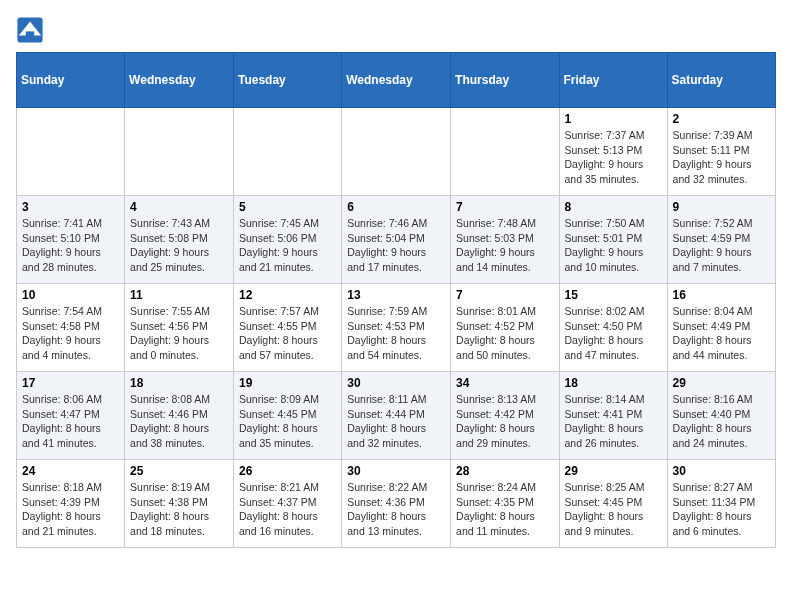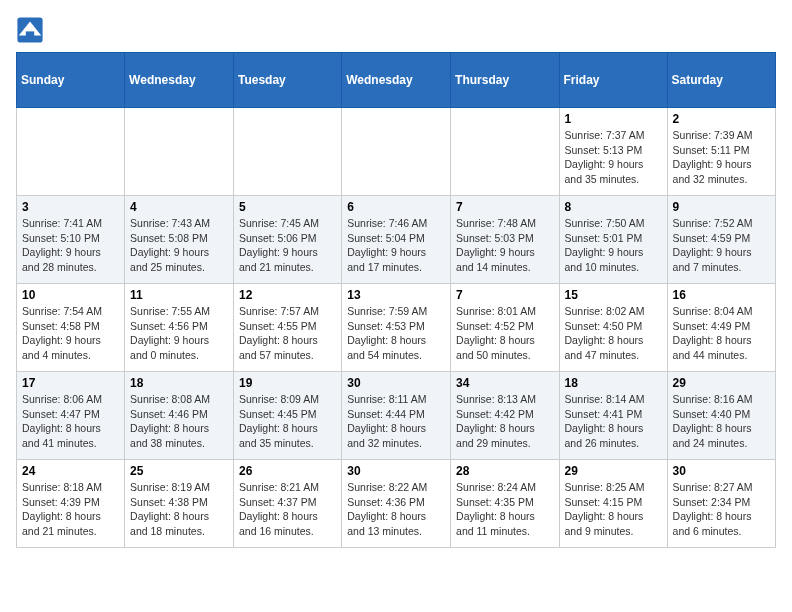--- a/index.html
+++ b/index.html
@@ -302,24 +302,24 @@
         </td>
         <td>
           <span class="day-num">28</span>
           <div class="cell-text">Sunrise: 8:24 AM
 Sunset: 4:35 PM
 Daylight: 8 hours and 11 minutes.</div>
         </td>
         <td>
           <span class="day-num">29</span>
           <div class="cell-text">Sunrise: 8:25 AM
-Sunset: 4:15 PM
+Sunset: 4:45 PM
 Daylight: 8 hours and 9 minutes.</div>
         </td>
         <td>
           <span class="day-num">30</span>
           <div class="cell-text">Sunrise: 8:27 AM
-Sunset: 2:34 PM
+Sunset: 11:34 PM
 Daylight: 8 hours and 6 minutes.</div>
         </td>
       </tr>
     </tbody>
 </table>
 
 </body></html>

